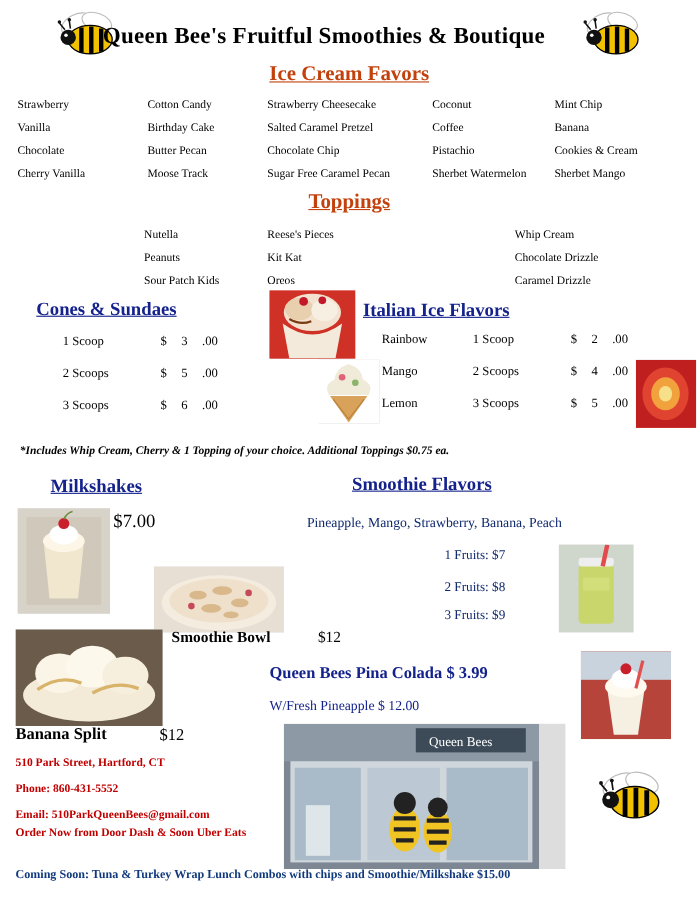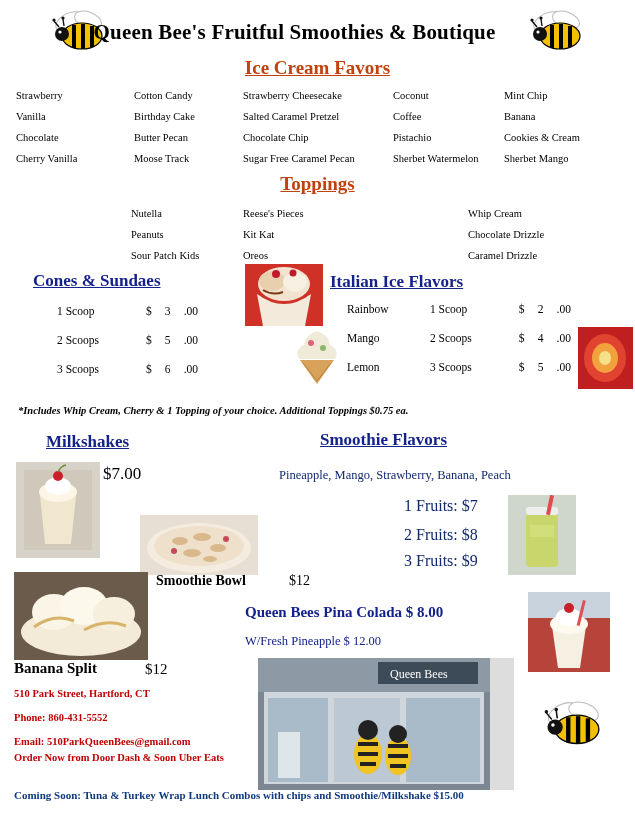--- a/index.html
+++ b/index.html
@@ -48,21 +48,21 @@
   .addr{position:absolute;font-size:10.5px;color:#c00000;font-weight:bold;line-height:16px;}
   .coming{position:absolute;font-size:11px;color:#103a7d;font-weight:bold;}
 
   .pina{position:absolute;font-size:15px;font-weight:bold;color:#14228c;}
   .pina2{position:absolute;font-size:12.5px;color:#14228c;}
 
   .bowl-label{position:absolute;font-size:14px;font-weight:bold;}
   .banana-label{position:absolute;font-size:15px;font-weight:bold;}
   .shake-price{position:absolute;font-size:17px;}
   .smoothie-line{position:absolute;font-size:12.5px;color:#102a6e;}
-  .fruit-line{position:absolute;font-size:16px;color:#102a6e;}
+  .fruit-line{position:absolute;font-size:12px;color:#102a6e;}
 </style>
 </head>
 <body>
 
 <div class="page">
 
   <div class="bee" style="left:50px;top:10px;">
     <svg viewBox="0 0 64 46">
       <ellipse cx="20" cy="12" rx="15" ry="9" fill="#ffffff" stroke="#bbb" stroke-width="1" transform="rotate(-25 20 12)"></ellipse>
       <ellipse cx="38" cy="10" rx="14" ry="8" fill="#ffffff" stroke="#bbb" stroke-width="1" transform="rotate(20 38 10)"></ellipse>
@@ -286,21 +286,21 @@
       <path d="M70 58 q22 -12 42 -4" stroke="#d8b46a" stroke-width="3" fill="none"></path>
     </svg>
   </div>
 
   <div class="bowl-label" style="left:156px;top:573px;">Smoothie Bowl</div>
   <div class="bowl-label" style="left:289px;top:573px;font-weight:normal;">$12</div>
 
   <div class="banana-label" style="left:14px;top:660px;">Banana Split</div>
   <div class="banana-label" style="left:145px;top:661px;font-weight:normal;">$12</div>
 
-  <div class="pina" style="left:245px;top:604px;">Queen Bees Pina Colada $ 8.00</div>
+  <div class="pina" style="left:245px;top:604px;">Queen Bees Pina Colada $ 3.99</div>
   <div class="pina2" style="left:245px;top:634px;">W/Fresh Pineapple $ 12.00</div>
 
   <div class="photo" style="left:528px;top:592px;width:82px;height:80px;">
     <svg width="82" height="80" viewBox="0 0 82 80">
       <rect width="82" height="80" fill="#b7443a"></rect>
       <rect x="0" y="0" width="82" height="26" fill="#c9d3dd"></rect>
       <path d="M24 34 h34 l-6 42 h-22 z" fill="#f6f0e2"></path>
       <ellipse cx="41" cy="32" rx="19" ry="10" fill="#fffaf0"></ellipse>
       <ellipse cx="41" cy="25" rx="13" ry="9" fill="#ffffff"></ellipse>
       <circle cx="41" cy="16" r="5" fill="#c9202b"></circle>

